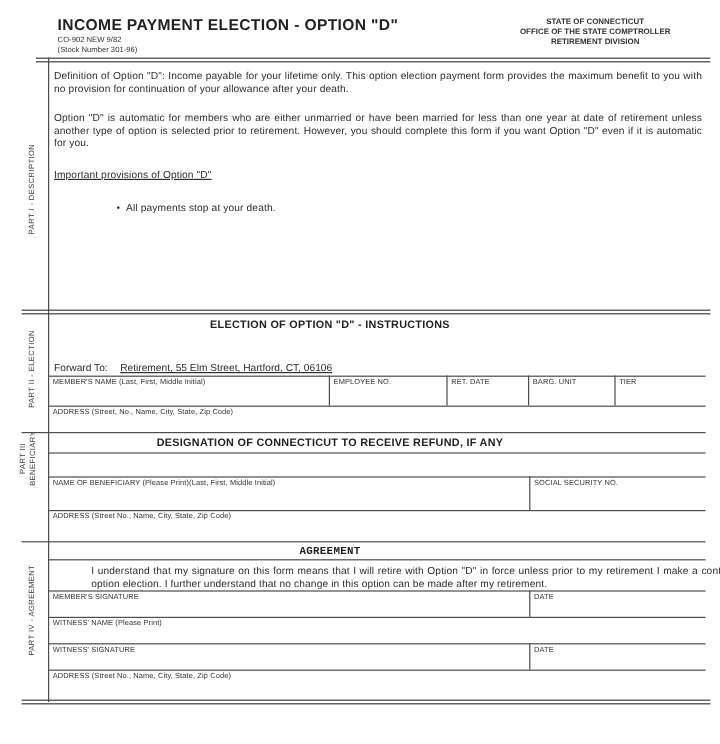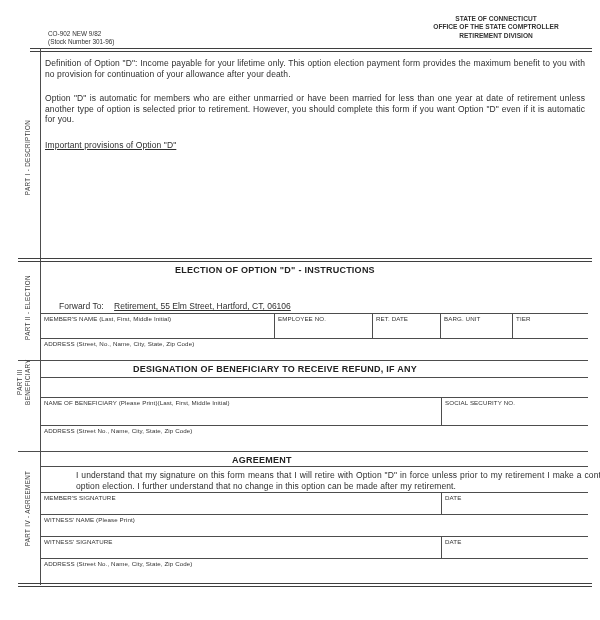--- a/index.html
+++ b/index.html
@@ -12,44 +12,48 @@
   .dline{position:absolute;height:2px;border-top:1px solid #3f3f3f;border-bottom:1px solid #3f3f3f;}
   .body-text{position:absolute;font-size:8.5px;line-height:10.6px;text-align:justify;letter-spacing:0.1px;color:#2e2e2e;}
   .lbl{position:absolute;font-size:6.2px;letter-spacing:0.1px;color:#333;white-space:nowrap;}
   .sec-title{position:absolute;font-weight:bold;font-size:9px;letter-spacing:0.25px;text-align:center;color:#222;}
   .vlabel{position:absolute;font-size:6.3px;color:#3a3a3a;transform:rotate(-90deg);text-align:center;white-space:nowrap;letter-spacing:0.35px;}
   .form-title{position:absolute;left:48px;top:13px;font-size:13px;font-weight:bold;letter-spacing:0.3px;color:#222;}
   .form-no{position:absolute;left:48px;font-size:6.4px;color:#333;}
   .agency{position:absolute;left:398px;top:15px;width:196px;text-align:center;font-size:6.6px;font-weight:bold;line-height:8.4px;color:#333;}
   .underline{text-decoration:underline;}
   .bullet-glyph{margin-right:5px;}
-  .fwd{position:absolute;left:59px;top:301px;font-size:8.5px;color:#2e2e2e;}
+  .fwd{position:absolute;left:45px;top:301px;font-size:8.5px;color:#2e2e2e;}
 </style>
 </head>
 <body>
 
 <div class="page">
 
+  <div class="form-title">INCOME PAYMENT ELECTION - OPTION "D"</div>
   <div class="form-no" style="top:30px;">CO-902 NEW 9/82</div>
   <div class="form-no" style="top:38px;">(Stock Number 301-96)</div>
   <div class="agency">
     <div>STATE OF CONNECTICUT</div>
     <div>OFFICE OF THE STATE COMPTROLLER</div>
     <div>RETIREMENT DIVISION</div>
   </div>
 
   <div class="dline" style="left:30px;top:48px;width:562px;"></div>
   <div class="vline" style="left:40px;top:48px;height:537px;"></div>
 
   <div class="vlabel" style="left:-33px;top:154px;width:120px;">PART I - DESCRIPTION</div>
 
   <div class="body-text" style="left:45px;top:58px;width:540px;">Definition of Option "D": Income payable for your lifetime only. This option election payment form provides the maximum benefit to you with no provision for continuation of your allowance after your death.</div>
   <div class="body-text" style="left:45px;top:93px;width:540px;">Option "D" is automatic for members who are either unmarried or have been married for less than one year at date of retirement unless another type of option is selected prior to retirement. However, you should complete this form if you want Option "D" even if it is automatic for you.</div>
   <div class="body-text underline" style="left:45px;top:140px;width:540px;text-align:left;">Important provisions of Option "D"</div>
 
+  <div class="body-text" style="left:97px;top:168px;width:460px;text-align:left;">
+    <span class="bullet-glyph">•</span><span>All payments stop at your death.</span>
+  </div>
 
   <div class="dline" style="left:18px;top:258px;width:574px;"></div>
 
   <div class="vlabel" style="left:-33px;top:304px;width:120px;">PART II - ELECTION</div>
 
   <div class="sec-title" style="left:40px;top:265px;width:470px;">ELECTION OF OPTION "D" - INSTRUCTIONS</div>
   <div class="fwd">
     <span>Forward To:</span>
     <span class="underline" style="margin-left:8px;">Retirement, 55 Elm Street, Hartford, CT, 06106</span>
   </div>
@@ -68,36 +72,36 @@
   <div class="hline" style="left:40px;top:338px;width:548px;"></div>
   <div class="lbl" style="left:44px;top:340px;">ADDRESS (Street, No., Name, City, State, Zip Code)</div>
 
   <div class="hline" style="left:18px;top:360px;width:570px;"></div>
 
   <div class="vlabel" style="left:-21px;top:374px;width:90px;line-height:8px;">
     <div>PART III</div>
     <div>BENEFICIARY</div>
   </div>
 
-  <div class="sec-title" style="left:40px;top:364px;width:470px;">DESIGNATION OF BENEFICIARY TO RECEIVE REFUND, IF ANY</div>
+  <div class="sec-title" style="left:40px;top:364px;width:470px;">DESIGNATION OF CONNECTICUT TO RECEIVE REFUND, IF ANY</div>
   <div class="hline" style="left:40px;top:377px;width:548px;"></div>
 
   <div class="hline" style="left:40px;top:397px;width:548px;"></div>
   <div class="vline" style="left:441px;top:397px;height:28px;"></div>
   <div class="lbl" style="left:44px;top:399px;">NAME OF BENEFICIARY (Please Print)(Last, First, Middle Initial)</div>
   <div class="lbl" style="left:445px;top:399px;">SOCIAL SECURITY NO.</div>
 
   <div class="hline" style="left:40px;top:425px;width:548px;"></div>
   <div class="lbl" style="left:44px;top:427px;">ADDRESS (Street No., Name, City, State, Zip Code)</div>
 
   <div class="hline" style="left:18px;top:451px;width:570px;"></div>
 
   <div class="vlabel" style="left:-33px;top:505px;width:120px;">PART IV - AGREEMENT</div>
 
-  <div class="sec-title" style="left:27px;top:455px;width:470px;">AGREEMENT</div>
+  <div class="sec-title" style="left:40px;top:455px;width:470px;font-family:Liberation Mono, monospace;">AGREEMENT</div>
   <div class="hline" style="left:40px;top:466px;width:548px;"></div>
   <div class="body-text" style="left:62px;top:470px;width:540px;margin-left:14px;">I understand that my signature on this form means that I will retire with Option "D" in force unless prior to my retirement I make a contrary option election.  I further understand that no change in this option can be made after my retirement.</div>
 
   <div class="hline" style="left:40px;top:492px;width:548px;"></div>
   <div class="vline" style="left:441px;top:492px;height:22px;"></div>
   <div class="lbl" style="left:44px;top:494px;">MEMBER'S SIGNATURE</div>
   <div class="lbl" style="left:445px;top:494px;">DATE</div>
 
   <div class="hline" style="left:40px;top:514px;width:548px;"></div>
   <div class="lbl" style="left:44px;top:516px;">WITNESS' NAME (Please Print)</div>

